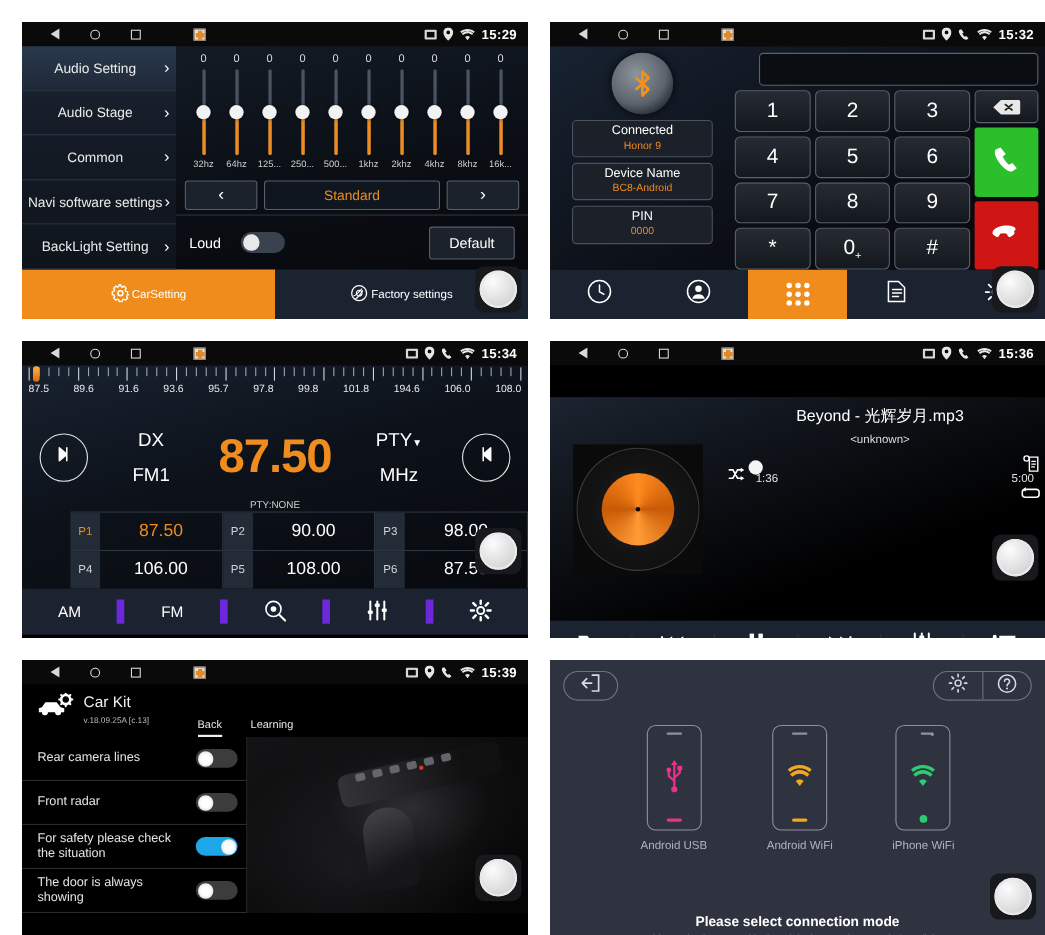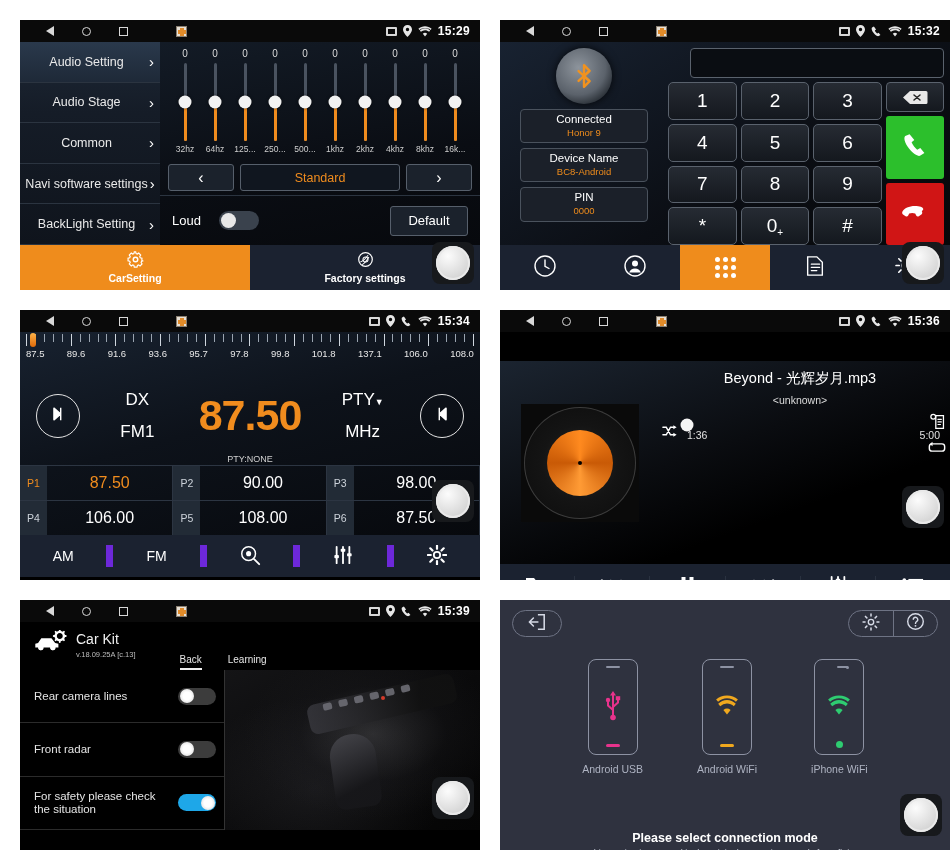--- a/index.html
+++ b/index.html
@@ -65,21 +65,21 @@
   .eq-lbl { color: #cfcfcf; font-size: 8.5px; margin-top: 3px; white-space: nowrap; }
   .eq-preset { display: flex; gap: 6px; padding: 2px 8px 4px; align-items: center; }
   .eq-btn { width: 66px; height: 27px; border: 1px solid #565f6b; border-radius: 3px; background: #1b222c; color: #fff; font-size: 16px; display: flex; align-items: center; justify-content: center; }
   .eq-name { flex: 1; height: 27px; border: 1px solid #565f6b; border-radius: 3px; background: #10161f; color: #f08c1e; font-size: 12.5px; display: flex; align-items: center; justify-content: center; }
   .eq-loud { flex: 1; border-top: 1px solid #2b3440; display: flex; align-items: center; padding: 0 12px; gap: 18px; }
   .eq-loud .loud-lbl { color: #fff; font-size: 13px; }
   .toggle { width: 40px; height: 19px; border-radius: 11px; background: #3a424d; position: relative; }
   .toggle .tk { position: absolute; top: 2px; left: 2px; width: 15px; height: 15px; border-radius: 50%; background: #e8e8e8; }
   .eq-default { margin-left: auto; width: 78px; height: 30px; border: 1px solid #565f6b; border-radius: 3px; background: #1b222c; color: #fff; font-size: 13px; display: flex; align-items: center; justify-content: center; }
   .p1-tabs { height: 45px; display: flex; }
-  .p1-tab { flex: 1; display: flex; flex-direction: column; align-items: center; justify-content: center; gap: 2px; color: #fff; font-size: 10.5px; font-weight: bold; }
+  .p1-tab { flex: 1; display: flex; flex-direction: row; align-items: center; justify-content: center; gap: 2px; color: #fff; font-size: 10.5px; }
   .p1-tab.active { background: #ef8c1c; }
   .p1-tab.plain { background: #1b2230; }
   .home-knob { width: 34px; height: 34px; border-radius: 50%; background: radial-gradient(circle at 35% 30%,#fcfcfc,#c6c6c6); box-shadow: inset 0 0 0 2px #e9e9e9; }
   .knob-box { position: absolute; right: 6px; bottom: 6px; width: 42px; height: 42px; border-radius: 8px; background: #17191c; display: flex; align-items: center; justify-content: center; z-index: 20; }
 
   
   .p2-body { height: 203px; background: linear-gradient(150deg,#182231 0%,#0b0e14 60%,#060709 100%); display: flex; position: relative; }
   .p2-left { width: 168px; display: flex; flex-direction: column; align-items: center; padding-top: 6px; gap: 5px; }
   .bt-circle { width: 56px; height: 56px; border-radius: 50%; background: radial-gradient(circle at 40% 35%,#8d949c,#5b626b 55%,#30363d 75%,#1a1d21 100%); display: flex; align-items: center; justify-content: center; box-shadow: 0 0 8px rgba(0,0,0,.8); }
   .bt-circle svg { width: 26px; height: 26px; }
@@ -112,21 +112,21 @@
   .tuner-nums span { color: #e8e8e8; font-size: 9.5px; }
   .tuner-cursor { position: absolute; left: 10px; top: 1px; width: 6px; height: 14px; background: linear-gradient(180deg,#ffb347,#e06a0a); border-radius: 3px; }
   .p3-mid { flex: 1; display: flex; align-items: center; justify-content: space-between; padding: 0 16px; position: relative; }
   .rd-btn { width: 44px; height: 44px; border-radius: 50%; border: 1.6px solid #e4e4e4; display: flex; align-items: center; justify-content: center; color: #fff; font-size: 16px; }
   .rd-center { flex: 1; display: grid; grid-template-columns: 1fr auto 1fr; align-items: center; column-gap: 4px; }
   .rd-col-l { display: flex; flex-direction: column; align-items: center; gap: 12px; color: #fff; font-size: 17px; }
   .rd-col-r { display: flex; flex-direction: column; align-items: center; gap: 12px; color: #fff; font-size: 17px; }
   .rd-freq { color: #f08c1e; font-size: 43px; font-weight: bold; line-height: 1; letter-spacing: -1px; }
   .pty-none { position: absolute; bottom: 1px; left: 0; right: 0; text-align: center; color: #cfcfcf; font-size: 9px; }
   .presets { display: flex; flex-direction: column; }
-  .preset-row { display: flex; height: 35px; }
+  .preset-row { display: flex; height: 35px; margin-left: 44px; }
   .preset { flex: 1; display: flex; align-items: center; border-right: 1px solid #2c3542; border-top: 1px solid #2c3542; background: #14192100; }
   .preset .pn { width: 27px; height: 100%; background: #222b36; color: #cdd3da; font-size: 10.5px; display: flex; align-items: center; justify-content: center; }
   .preset.active .pn { color: #f08c1e; }
   .preset .pv { flex: 1; text-align: center; color: #fff; font-size: 16px; }
   .preset.active .pv { color: #f08c1e; }
   .p3-tabs { height: 42px; background: #1b2230; display: flex; align-items: center; }
   .p3-tab { flex: 1; display: flex; align-items: center; justify-content: center; color: #fff; font-size: 14px; border-right: 7px solid #6d28d9; height: 22px; }
   .p3-tab:last-child { border-right: none; }
 
   
@@ -626,21 +626,21 @@
         </div>
         <div class="tuner-nums">
           <span>87.5</span>
           <span>89.6</span>
           <span>91.6</span>
           <span>93.6</span>
           <span>95.7</span>
           <span>97.8</span>
           <span>99.8</span>
           <span>101.8</span>
-          <span>137.1</span>
+          <span>194.6</span>
           <span>106.0</span>
           <span>108.0</span>
         </div>
         <div class="tuner-cursor"></div>
       </div>
 
       <div class="p3-mid">
         <div class="rd-btn">
           <span><svg width="18" height="18" viewBox="0 0 20 20">
                 <path d="M13 3v14M13 10L5.5 3.5v13z" stroke="#fff" stroke-width="1.6" fill="#fff" stroke-linejoin="round"></path>
@@ -914,20 +914,26 @@
             <span class="tgl">
                 <span class="tk2"></span>
               </span>
           </div>
           <div class="ck-row">
             <span class="ck-lbl">For safety please check the situation</span>
             <span class="tgl on">
                 <span class="tk2"></span>
               </span>
           </div>
+          <div class="ck-row">
+            <span class="ck-lbl">The door is always showing</span>
+            <span class="tgl">
+                <span class="tk2"></span>
+              </span>
+          </div>
         </div>
         <div class="p5-photo">
           <span class="console"></span>
           <span class="btnrow">
               <i></i>
               <i></i>
               <i></i>
               <i></i>
               <i></i>
               <i></i>

